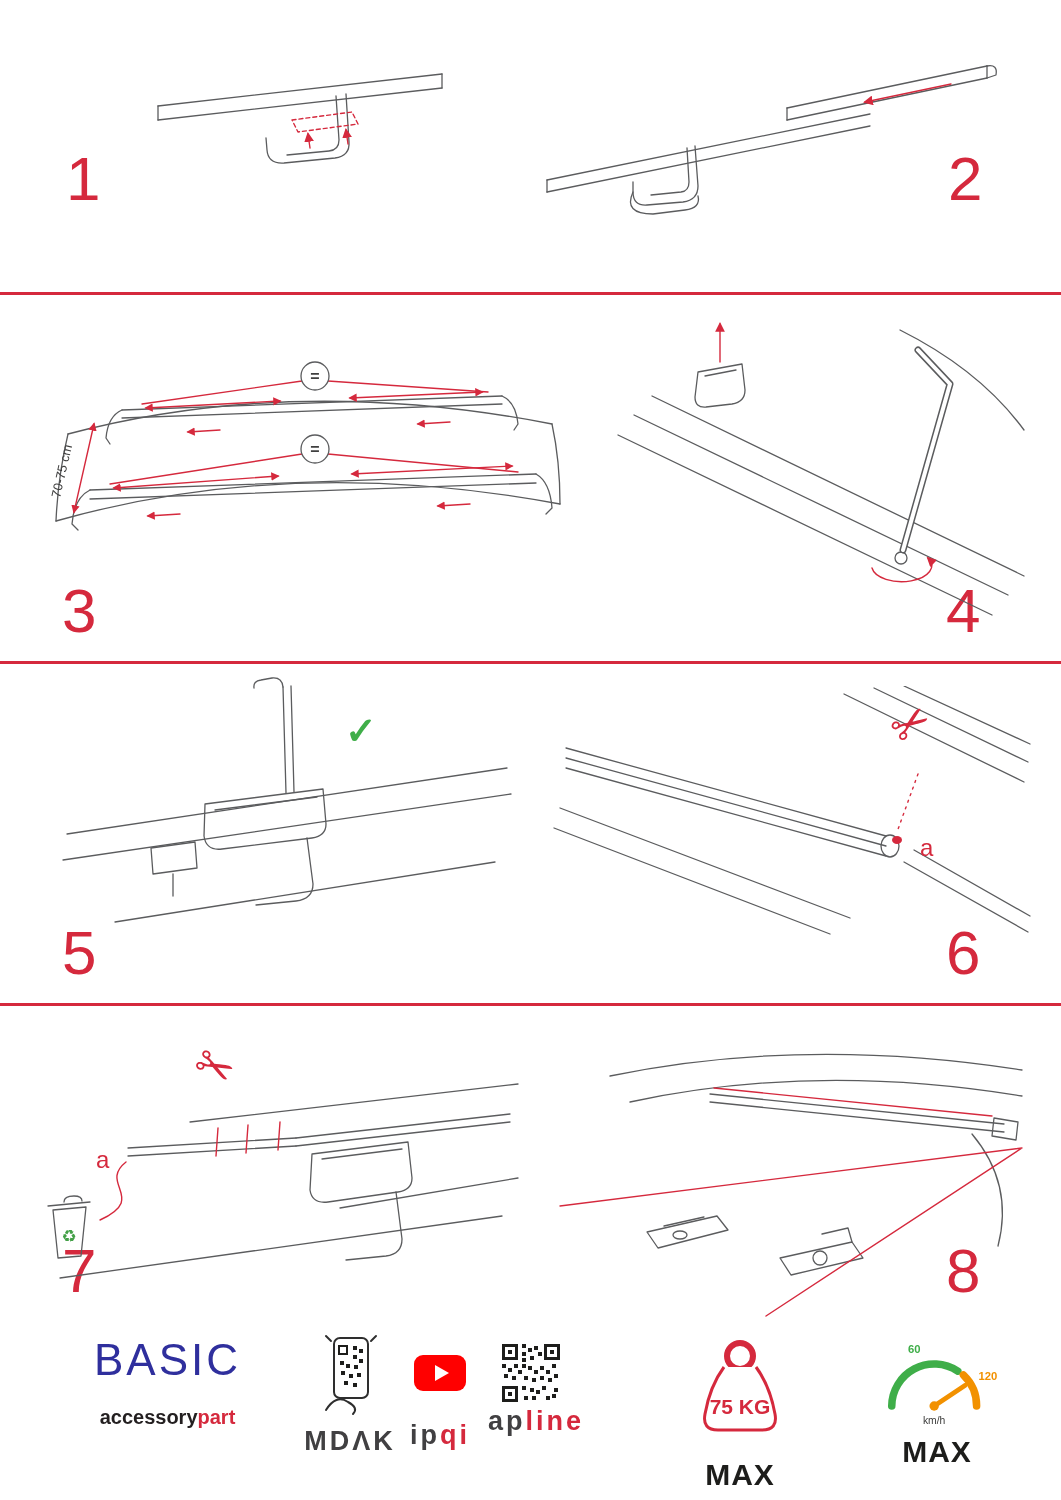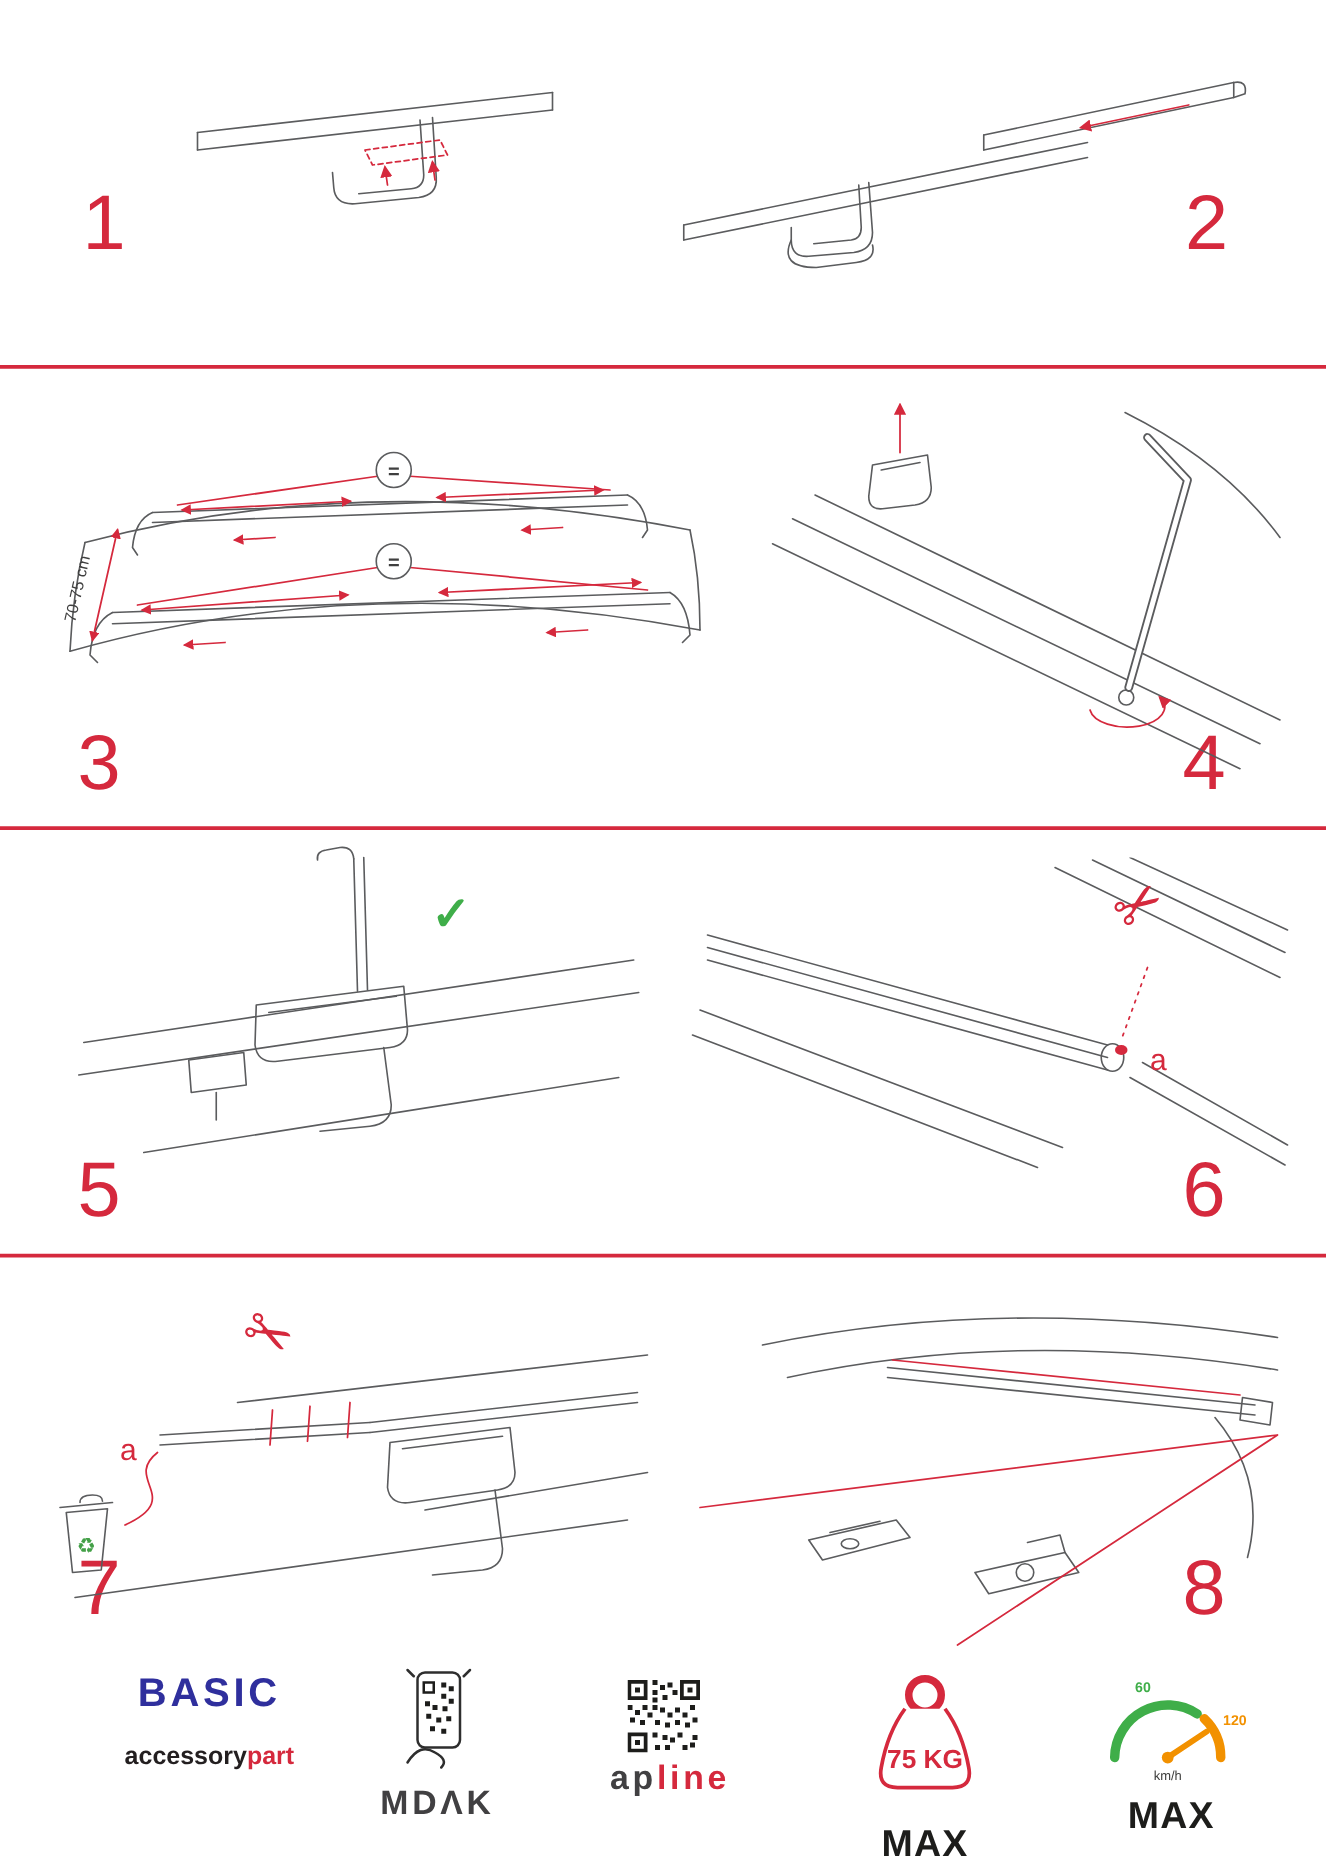--- a/index.html
+++ b/index.html
@@ -20,21 +20,21 @@
   .tube-i{stroke:#ffffff;stroke-width:4;fill:none;stroke-linecap:round;stroke-linejoin:round;}
   .meas{font-size:13px;fill:#3f3f3f;text-anchor:middle;}
   .eq{font-size:16px;fill:#3f3f3f;text-anchor:middle;font-weight:bold;}
   .scis{font-size:46px;fill:#d5293d;}
   .lbl-a{font-size:24px;fill:#d5293d;}
   .check{font-size:38px;fill:#3fae49;font-weight:bold;}
   .recy{font-size:17px;fill:#43a047;text-anchor:middle;}
 
   
   .footer-block{position:absolute;text-align:center;}
-  .brand-title{font-size:32px;letter-spacing:3px;color:#2f2f9d;font-weight:700;line-height:1;}
+  .brand-title{font-size:44px;letter-spacing:3px;color:#2f2f9d;font-weight:400;line-height:1;}
   .brand-sub{font-size:20px;font-weight:700;color:#231f20;margin-top:24px;letter-spacing:0px;}
   .red-part{color:#d5293d;}
   .logo-label{font-size:27px;color:#414042;letter-spacing:3px;font-weight:600;}
   .mt6{margin-top:6px;} .mt18{} .mt24{margin-top:24px;}
   .max-label{font-size:30px;font-weight:700;color:#1d1d1b;margin-top:4px;letter-spacing:1px;}
 </style>
 </head>
 <body>
 
 <div class="page">
@@ -287,20 +287,27 @@
           <rect x="23" y="39" width="4" height="4"></rect>
         <rect x="31" y="42" width="4" height="4"></rect>
           <rect x="39" y="41" width="4" height="4"></rect>
         <rect x="26" y="49" width="4" height="4"></rect>
           <rect x="35" y="51" width="4" height="4"></rect>
       </g>
     </svg>
     <div class="logo-label mt6">MDΛK</div>
   </div>
 
+  <div class="footer-block" style="left:402px;top:1354px;width:76px;">
+    <svg width="54" height="38" viewBox="0 0 54 38">
+      <rect x="1" y="1" width="52" height="36" rx="9" fill="#ff0000"></rect>
+      <path d="M22,11 L36,19 L22,27 Z" fill="#ffffff"></path>
+    </svg>
+    <div class="logo-label mt24"><span>ip</span><span class="red-part">qi</span></div>
+  </div>
 
   <div class="footer-block" style="left:488px;top:1344px;width:86px;">
     <svg width="58" height="58" viewBox="0 0 58 58">
       <g fill="#1d1d1b">
         <rect x="0" y="0" width="16" height="16"></rect>
           <rect x="3" y="3" width="10" height="10" fill="#fff"></rect>
           <rect x="6" y="6" width="4" height="4"></rect>
         <rect x="42" y="0" width="16" height="16"></rect>
           <rect x="45" y="3" width="10" height="10" fill="#fff"></rect>
           <rect x="48" y="6" width="4" height="4"></rect>

